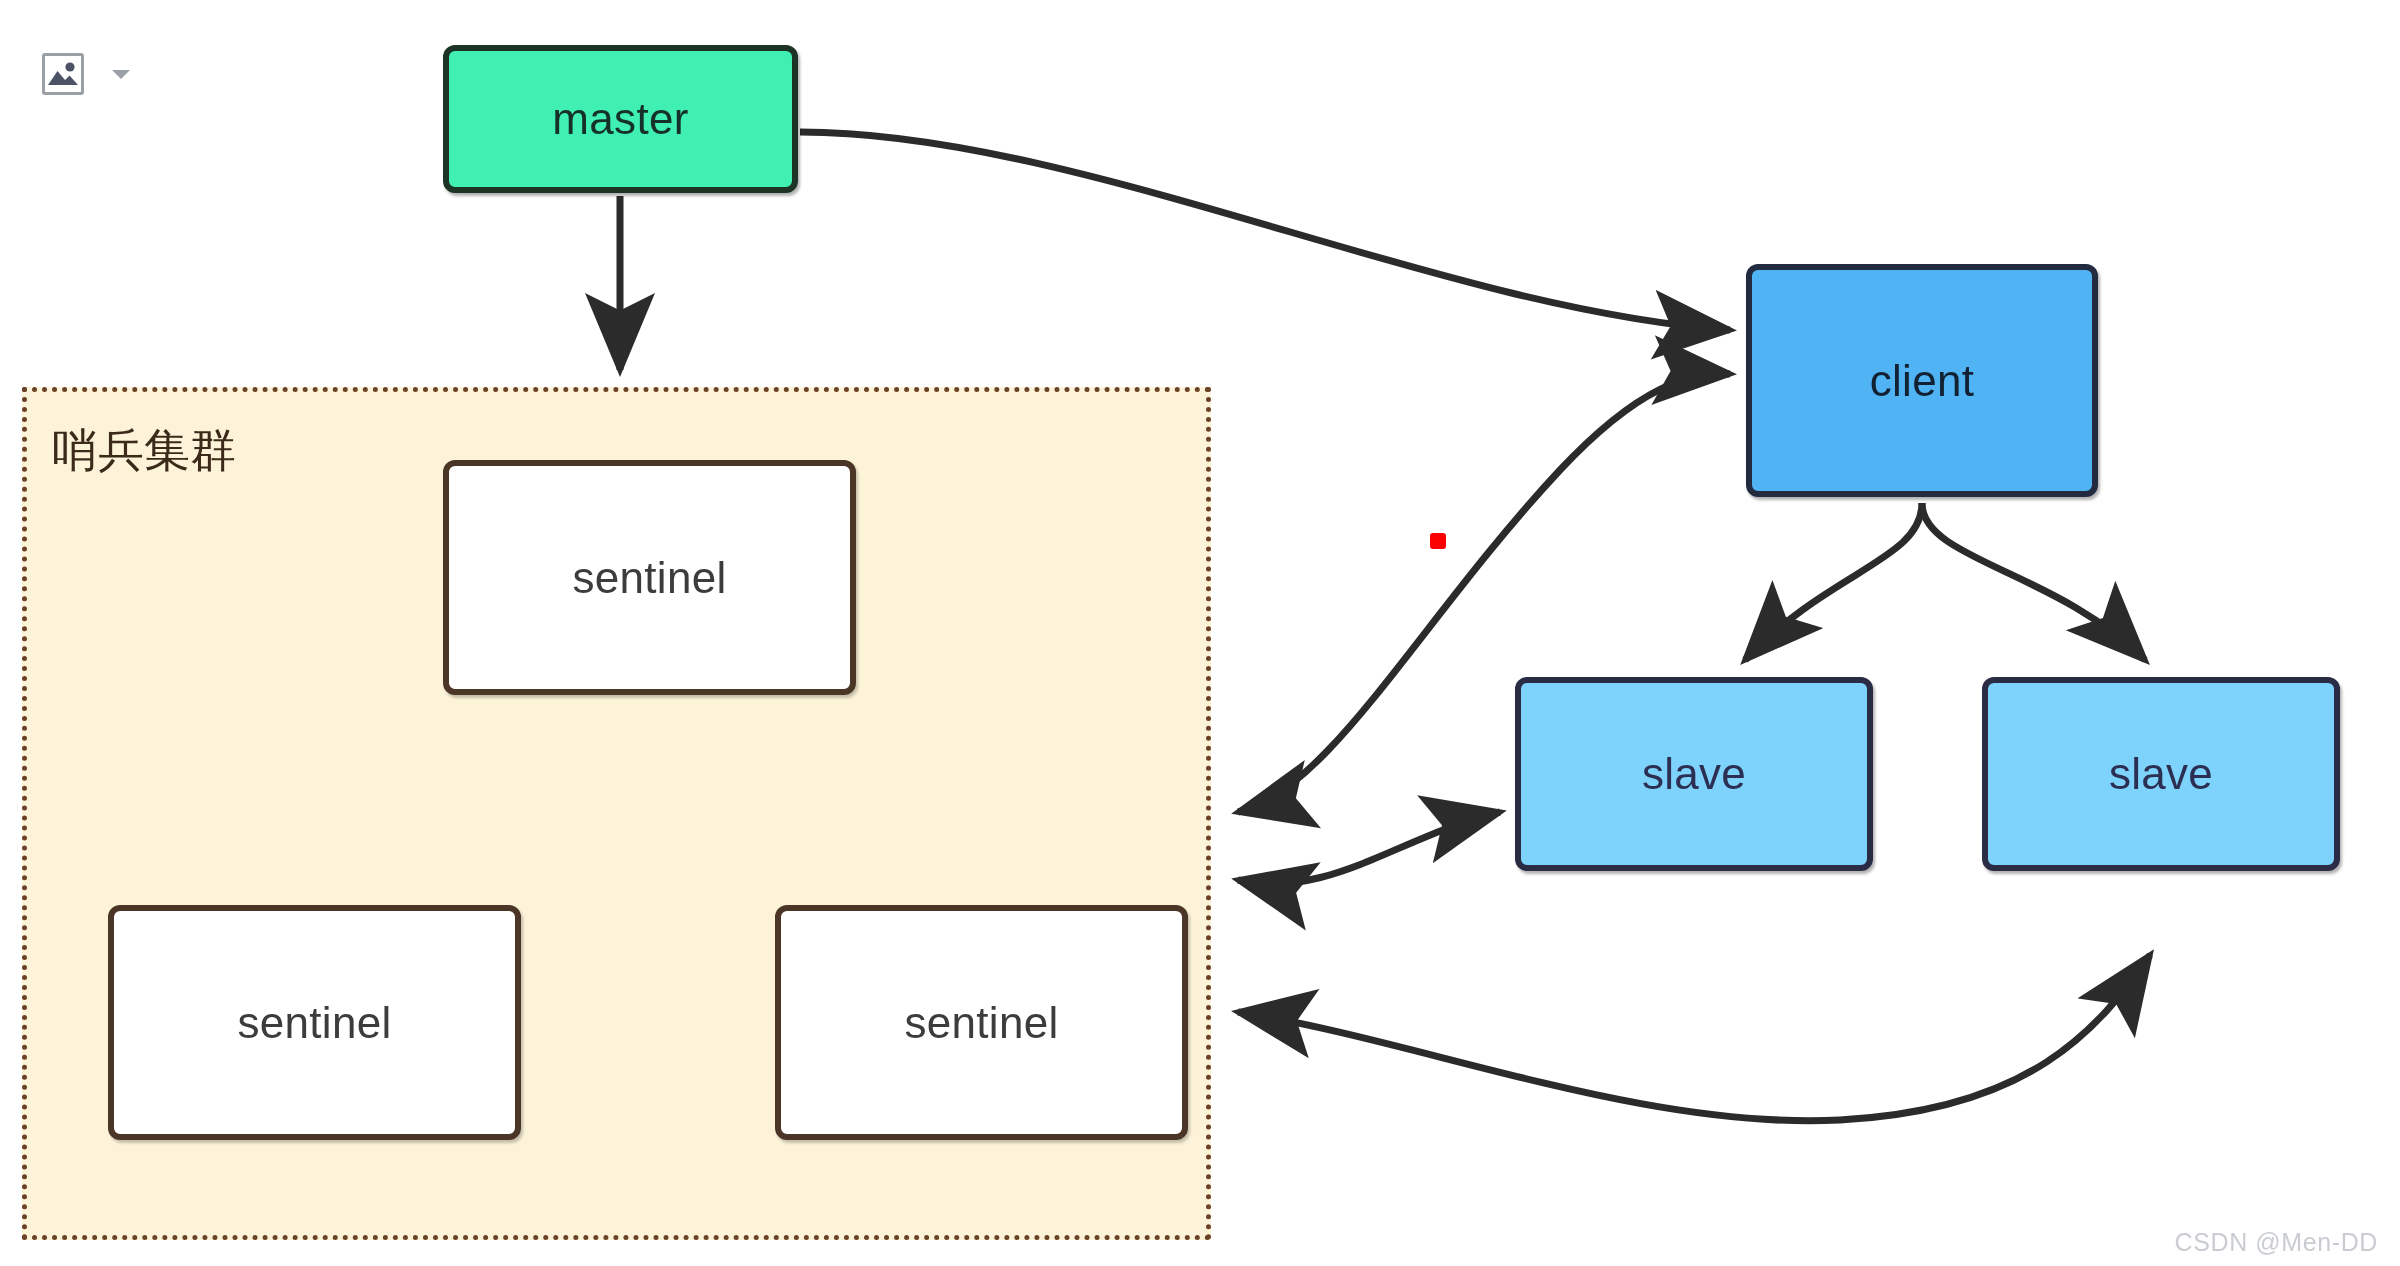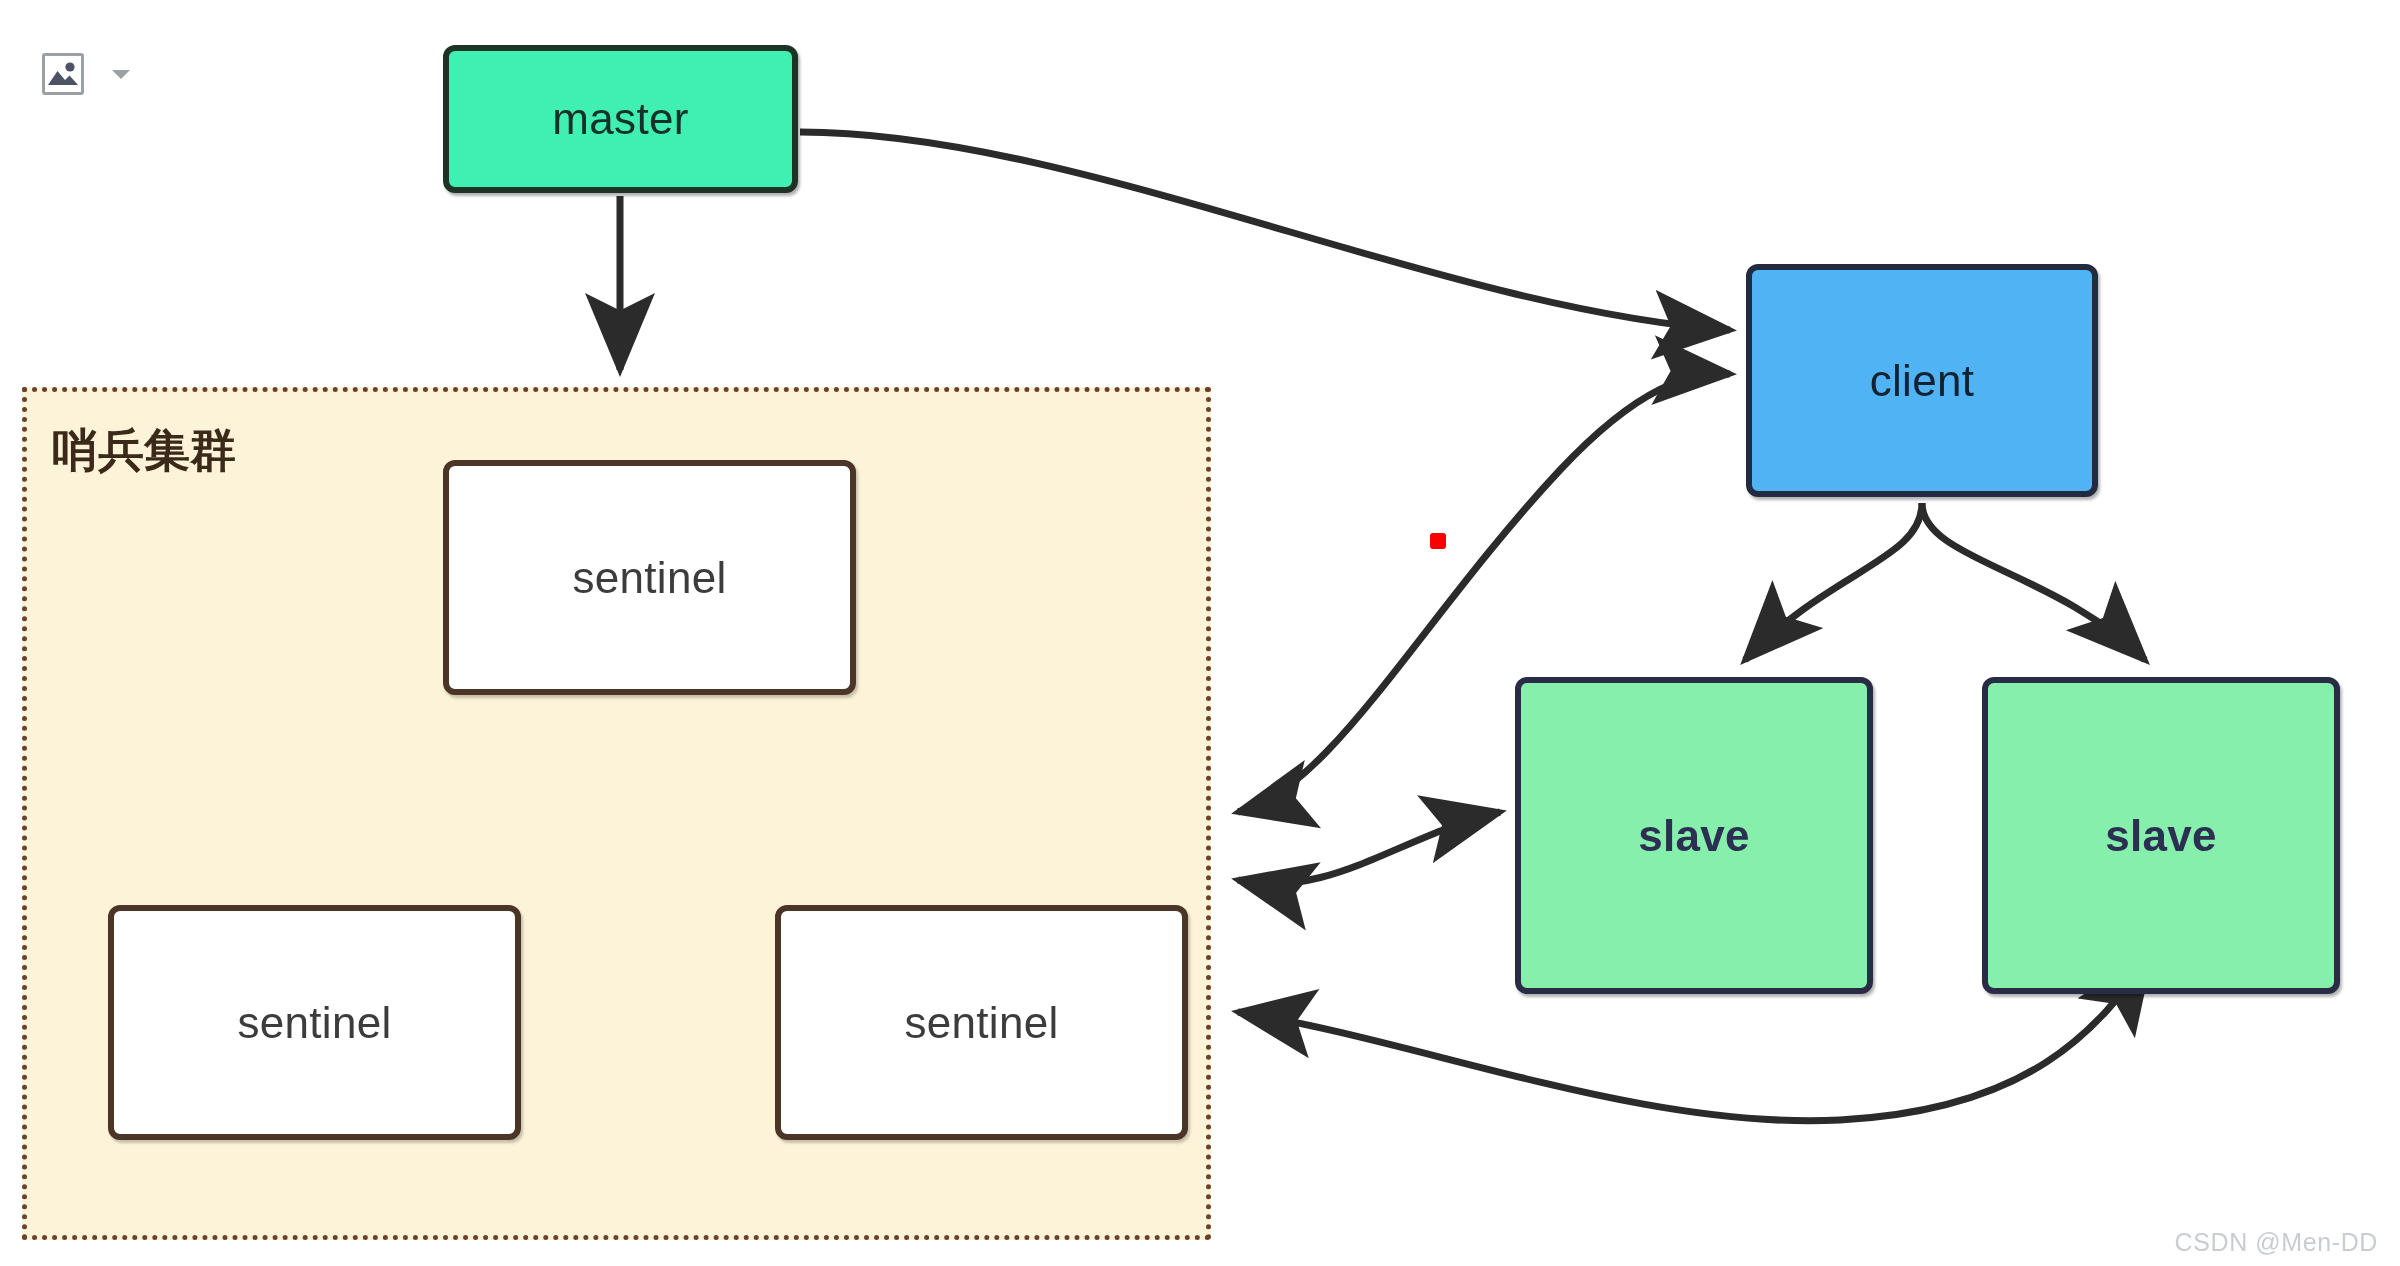--- a/index.html
+++ b/index.html
@@ -74,26 +74,25 @@
   .node-master {
     left: 1746px; top: 264px;
     width: 352px; height: 233px;
     background: #4fb3f4;
     border: 6px solid #232b40;
     color: #132232;
     box-shadow: 2px 3px 3px rgba(0,0,0,0.30);
   }
 
   .node-slave {
-    width: 358px; height: 317px;
-    background: #86efac;
+    width: 358px; height: 194px;
+    background: #7dd3fc;
     border: 6px solid #2a2c45;
     color: #2c2f52;
     box-shadow: 2px 3px 3px rgba(0,0,0,0.30);
-    font-weight: bold;
   }
   .node-slave-left  { left: 1515px; top: 677px; }
   .node-slave-right { left: 1982px; top: 677px; }
 
   .node-sentinel {
     width: 413px; height: 235px;
     background: #ffffff;
     border: 6px solid #4a3526;
     color: #3c3c3c;
     box-shadow: 2px 3px 3px rgba(0,0,0,0.22);
@@ -109,21 +108,21 @@
     width: 1189px; height: 853px;
     background: #fcf3d8;
     border: 5px dotted #6b4226;
     box-sizing: border-box;
     z-index: 1;
   }
   .cluster-title {
     position: absolute;
     left: 52px; top: 420px;
     font-size: 46px;
-    font-weight: bold;
+    font-weight: normal;
     color: #3b2a1a;
     z-index: 4;
     white-space: nowrap;
   }
 
   
   .cursor-dot {
     position: absolute;
     left: 1430px; top: 533px;
     width: 16px; height: 16px;

